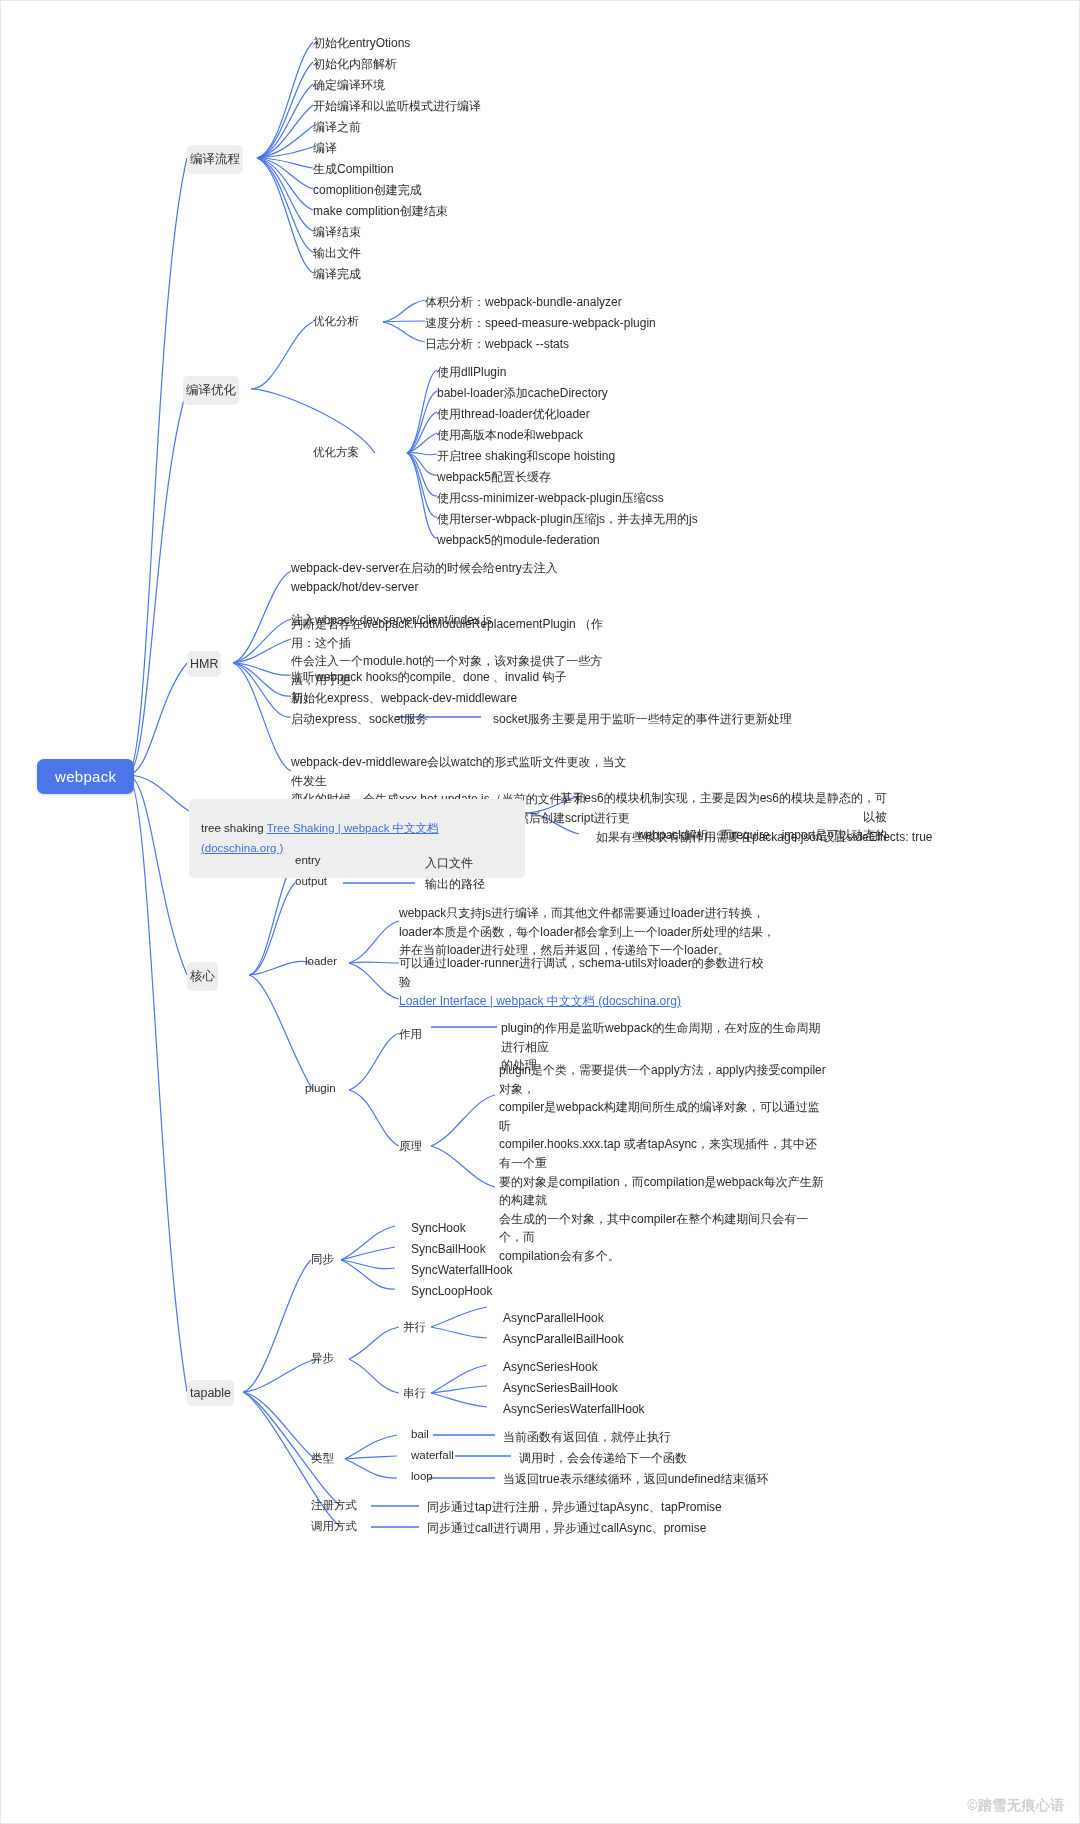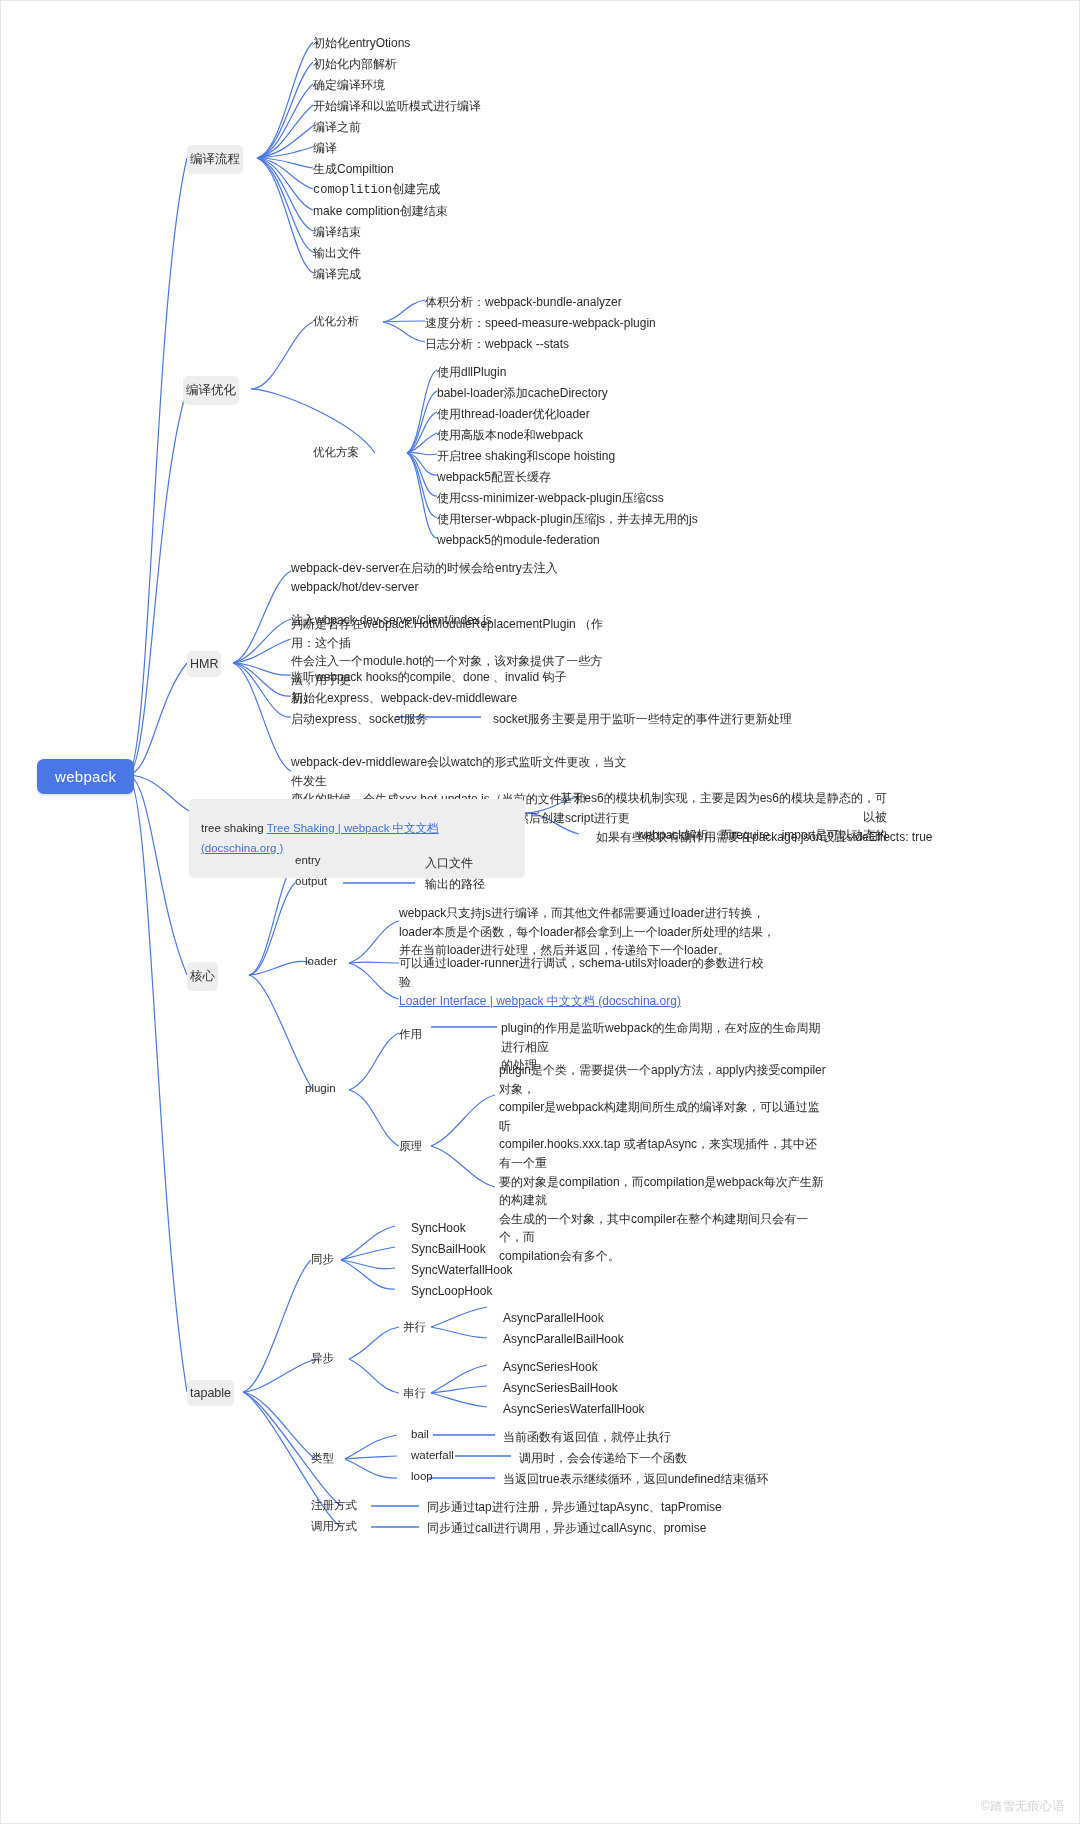--- a/index.html
+++ b/index.html
@@ -60,23 +60,24 @@
     line-height: 1.7;
   }
   a.lnk, .lnk {
     color: #3f6fd8;
     text-decoration: underline;
   }
   .wm {
     position: absolute;
     right: 14px;
     bottom: 8px;
-    font-size: 12px;
+    font-size: 14px;
     color: #cfcfcf;
     letter-spacing: .5px;
+    font-weight: bold;
   }
   .sublabel { position: absolute; font-size: 11.5px; color: #2b2b2b; white-space: nowrap; }
 </style>
 </head>
 <body>
 
 <div id="stage">
 
   <svg class="links" viewBox="0 0 1080 1824">
     <g fill="none" stroke="#4a76e8" stroke-width="1.2">
@@ -189,21 +190,21 @@
 
   <div class="branch" style="left:186px; top:144px;">编译流程</div>
 
   <div class="node" style="left:312px; top:33px;">初始化entryOtions</div>
   <div class="node" style="left:312px; top:54px;">初始化内部解析</div>
   <div class="node" style="left:312px; top:75px;">确定编译环境</div>
   <div class="node" style="left:312px; top:96px;">开始编译和以监听模式进行编译</div>
   <div class="node" style="left:312px; top:117px;">编译之前</div>
   <div class="node" style="left:312px; top:138px;">编译</div>
   <div class="node" style="left:312px; top:159px;">生成Compiltion</div>
-  <div class="node" style="left:312px; top:180px;font-family:Liberation Mono, monospace;">comoplition创建完成</div>
+  <div class="node" style="left:312px; top:180px;">comoplition创建完成</div>
   <div class="node" style="left:312px; top:201px;">make complition创建结束</div>
   <div class="node" style="left:312px; top:222px;">编译结束</div>
   <div class="node" style="left:312px; top:243px;">输出文件</div>
   <div class="node" style="left:312px; top:264px;">编译完成</div>
 
   <div class="branch" style="left:182px; top:375px;">编译优化</div>
 
   <div class="sublabel" style="left:312px; top:313px;">优化分析</div>
   <div class="node" style="left:424px; top:292px;">体积分析：webpack-bundle-analyzer</div>
   <div class="node" style="left:424px; top:313px;">速度分析：speed-measure-webpack-plugin</div>

